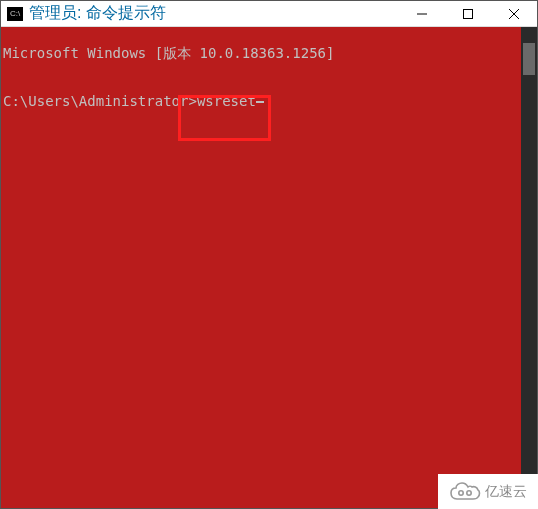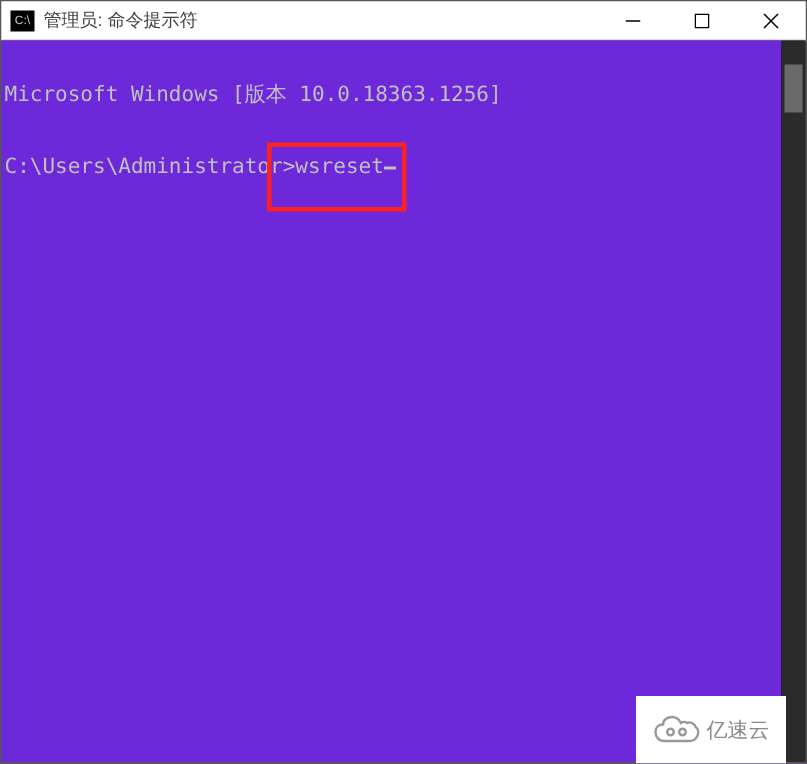--- a/index.html
+++ b/index.html
@@ -39,22 +39,22 @@
       background: #000;
       display: flex;
       align-items: center;
       justify-content: center;
       font-size: 8px;
       color: #ccc;
       font-family: sans-serif;
       line-height: 1;
     }
     .titlebar-text {
-      font-size: 12px;
-      color: #404040;
+      font-size: 16px;
+      color: #0369a1;
       font-family: "Microsoft YaHei", "SimSun", sans-serif;
       flex: 1;
     }
     .win-controls {
       display: flex;
       height: 100%;
     }
     .win-btn {
       width: 46px;
       height: 100%;
@@ -68,25 +68,25 @@
       display: block;
     }
     .console-area {
       flex: 1;
       display: flex;
       background: #000;
       position: relative;
     }
     .console {
       flex: 1;
-      background: #6d28d9;
+      background: #b91c1c;
       color: #c0c0c0;
       font-size: 14px;
       line-height: 16px;
-      padding: 12px 0 0 2px;
+      padding: 2px 0 0 2px;
       font-family: "NSimSun", "SimSun", "Consolas", monospace;
       white-space: pre;
       overflow: hidden;
       position: relative;
     }
     .scrollbar {
       width: 16px;
       background: #2a2a2a;
       position: relative;
       flex-shrink: 0;
@@ -111,24 +111,24 @@
     .cursor {
       display: inline-block;
       width: 8px;
       height: 2px;
       background: #c0c0c0;
       vertical-align: baseline;
       margin-bottom: -1px;
     }
     .watermark {
       position: absolute;
-      right: 14px;
+      right: 0;
       bottom: 0;
       width: 100px;
-      height: 45px;
+      height: 35px;
       background: #fff;
       display: flex;
       align-items: center;
       justify-content: center;
       gap: 4px;
     }
     .watermark-cloud {
       width: 32px;
       height: 22px;
       position: relative;

